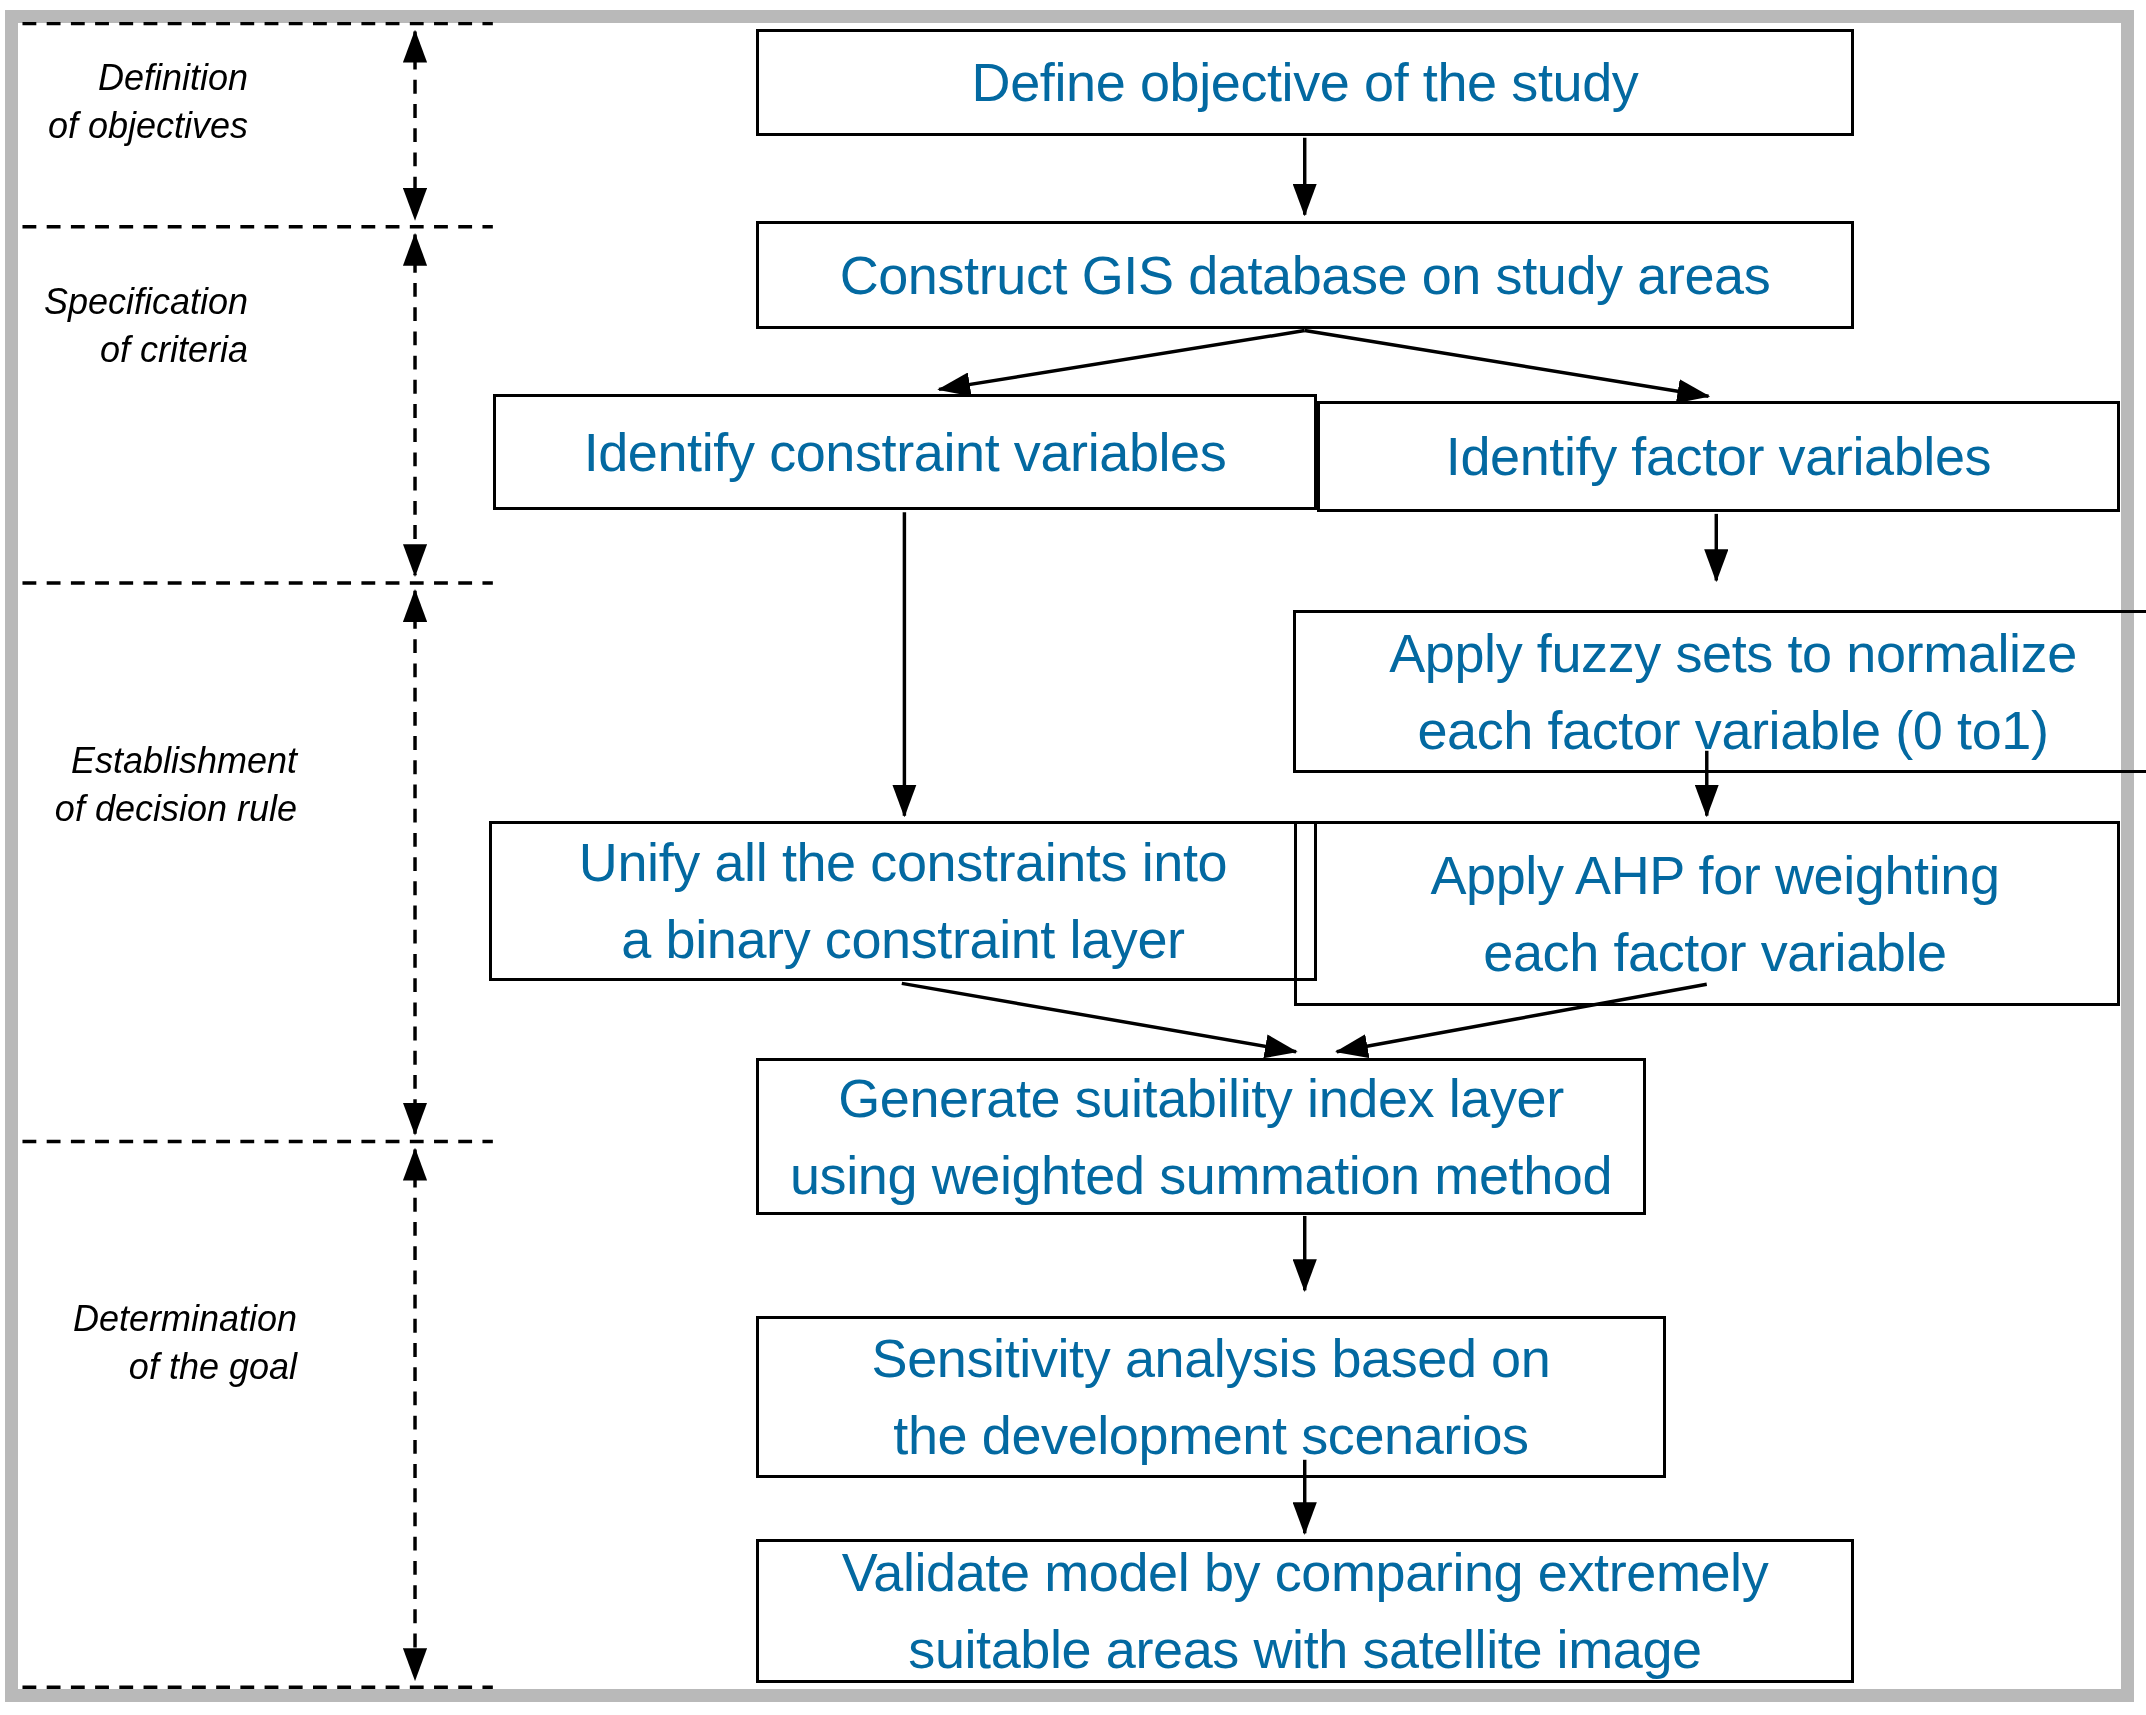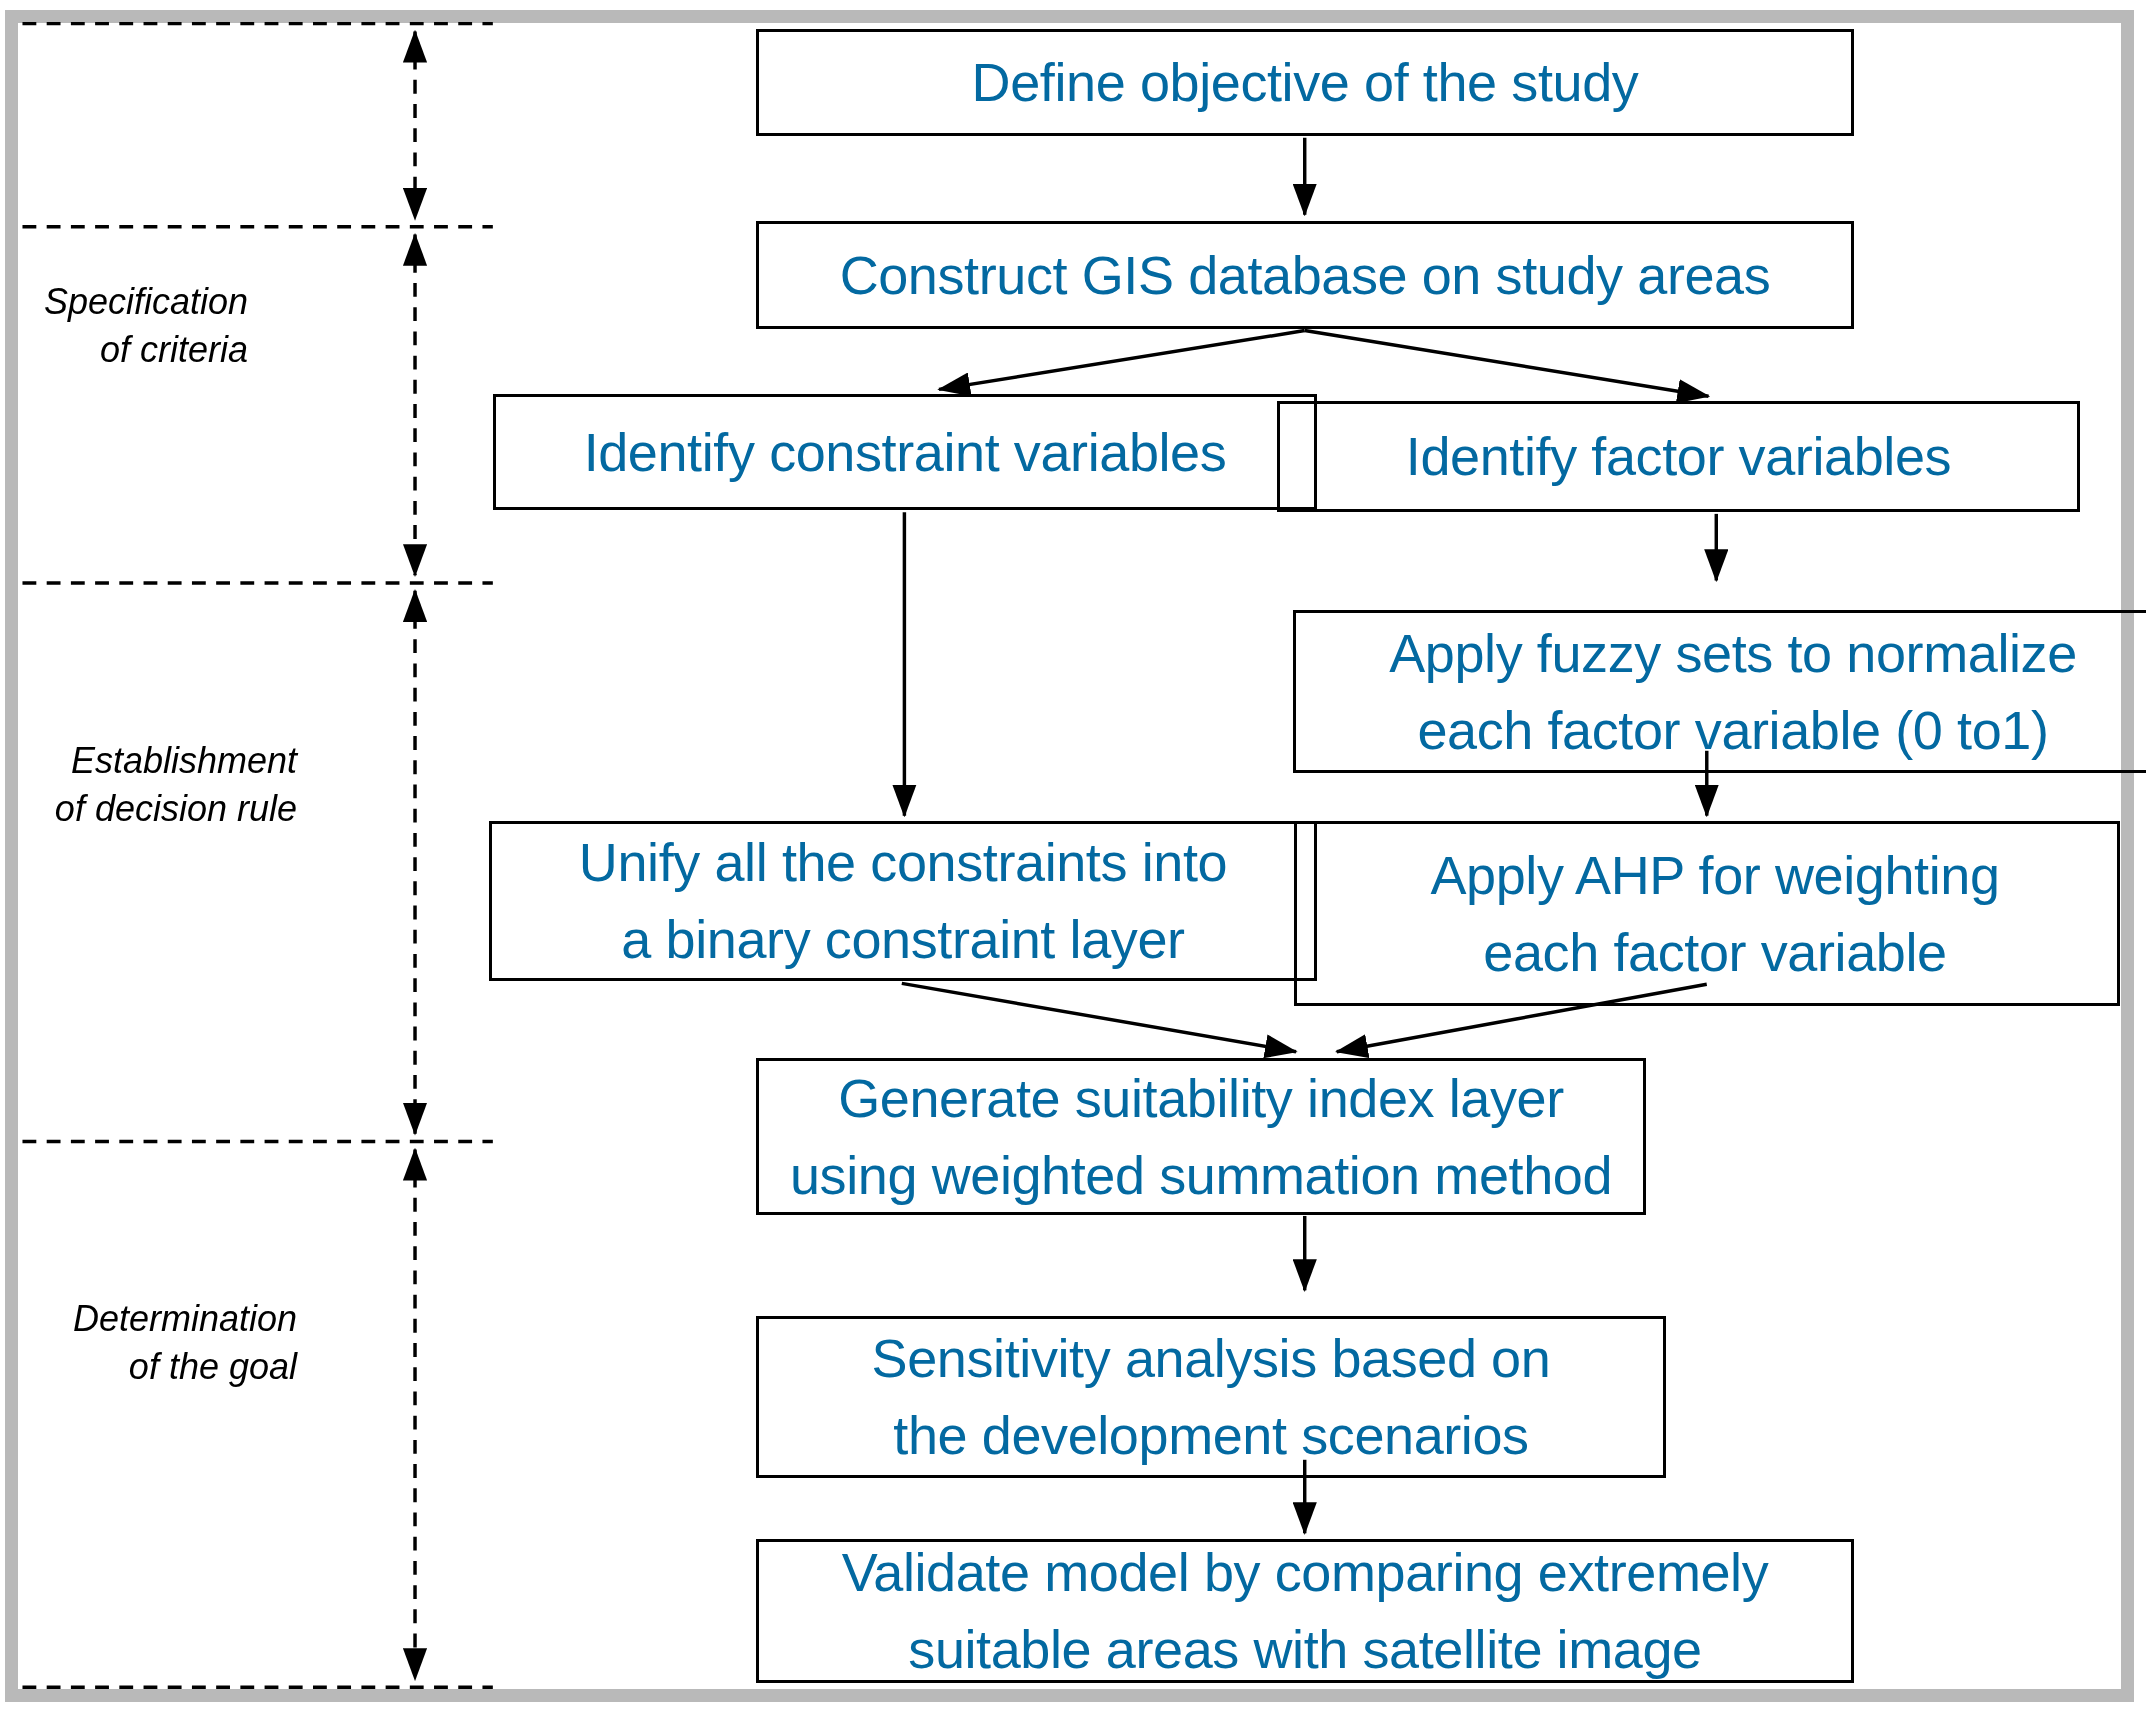--- a/index.html
+++ b/index.html
@@ -93,40 +93,42 @@
       <line x1="1985" y1="594" x2="1985" y2="671" marker-end="url(#arrow)"></line>
       <line x1="1974" y1="868" x2="1974" y2="943" marker-end="url(#arrow)"></line>
       <line x1="1046" y1="592" x2="1046" y2="943" marker-end="url(#arrow)"></line>
       <line x1="1043" y1="1137" x2="1499" y2="1216" marker-end="url(#arrow)"></line>
       <line x1="1974" y1="1138" x2="1546" y2="1216" marker-end="url(#arrow)"></line>
       <line x1="1509" y1="1406" x2="1509" y2="1492" marker-end="url(#arrow)"></line>
       <line x1="1509" y1="1688" x2="1509" y2="1773" marker-end="url(#arrow)"></line>
     </g>
   </svg>
 
+  <div class="phase-label" style="left:0; top:54px; width:248px;">Definition
+of objectives</div>
   <div class="phase-label" style="left:0; top:278px; width:248px;">Specification
 of criteria</div>
   <div class="phase-label" style="left:0; top:737px; width:297px;">Establishment
 of decision rule</div>
   <div class="phase-label" style="left:0; top:1295px; width:297px;">Determination
 of the goal</div>
 
   <div class="node" style="left:756px; top:28.5px; width:1098px; height:107px;">
     <span class="node-text">Define objective of the study</span>
   </div>
 
   <div class="node" style="left:756px; top:221px; width:1098px; height:108px;">
     <span class="node-text">Construct GIS database on study areas</span>
   </div>
 
   <div class="node" style="left:493px; top:394px; width:824px; height:116px;">
     <span class="node-text">Identify constraint variables</span>
   </div>
 
-  <div class="node" style="left:1277px; top:401px; width:803px; height:111px;">
+  <div class="node" style="left:1317px; top:401px; width:803px; height:111px;">
     <span class="node-text">Identify factor variables</span>
   </div>
 
   <div class="node" style="left:1293px; top:610px; width:880px; height:163px;">
     <span class="node-text">Apply fuzzy sets to normalize
 each factor variable (0 to1)</span>
   </div>
 
   <div class="node" style="left:489px; top:821px; width:828px; height:160px;">
     <span class="node-text">Unify all the constraints into

